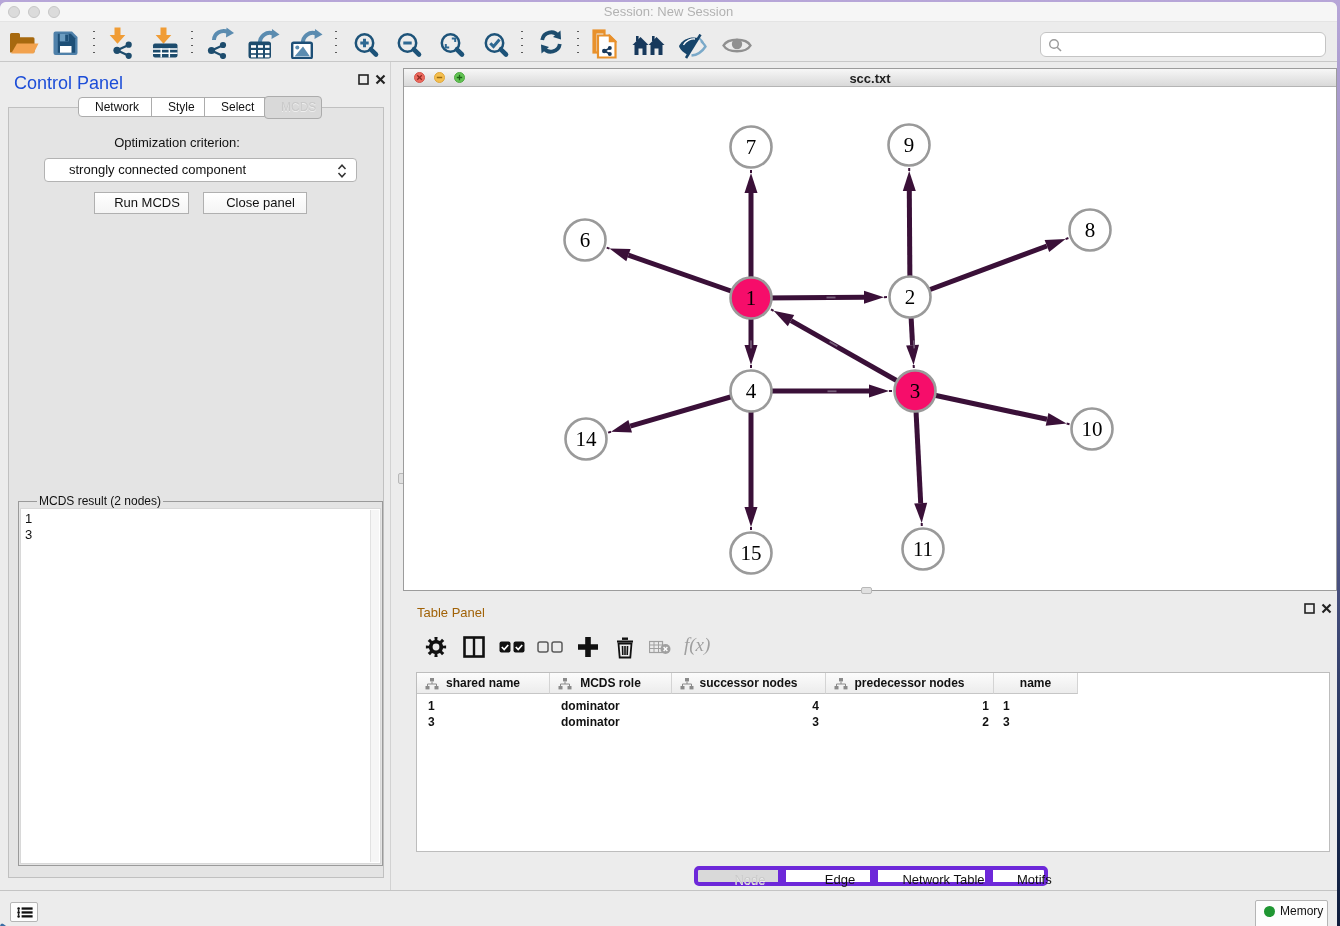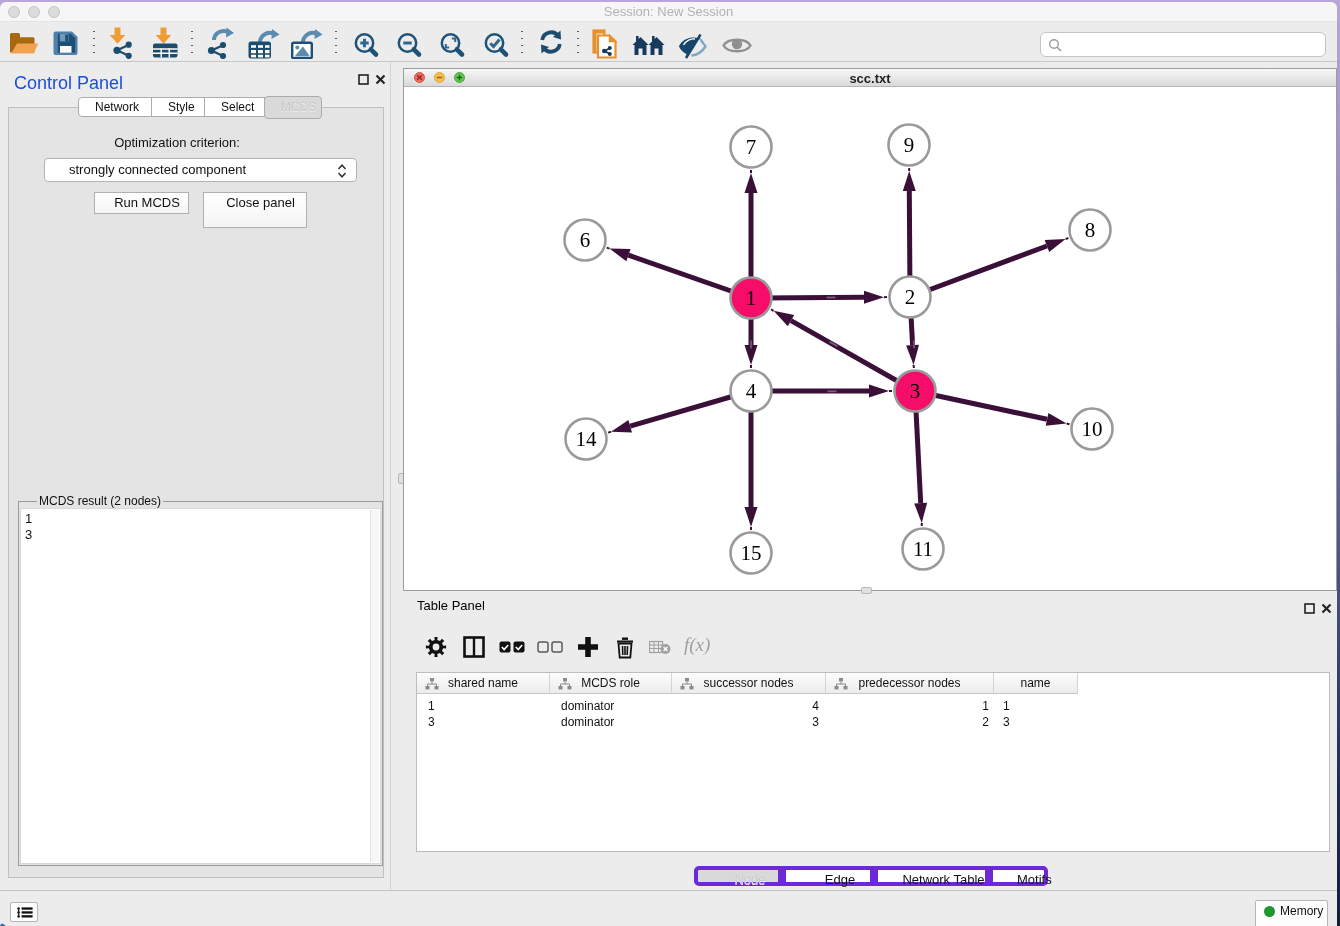--- a/index.html
+++ b/index.html
@@ -21,21 +21,21 @@
 .tab { position:absolute; height:20px; background:#fff; border:1px solid #acacac; font-size:12px; color:#111; line-height:19px;padding-left:16px; }
 .seltab { background:#d9d9d9; color:#cbcbcb; text-shadow:0 1px 0 #eee; }
 #cppanel { position:absolute; left:8px; top:45px; width:376px; height:771px; background:#e4e4e4; border:1px solid #c0c0c0; }
 .btn { position:absolute; background:linear-gradient(#ffffff,#f4f4f4); border:1px solid #b0b0b0; border-radius:0; font-size:13px; color:#111; text-align:center;padding-left:11px; }
 
 #netwin { position:absolute; left:403px; top:66px; width:934px; height:523px; background:#fff; border:1px solid #9c9c9c; }
 #nettitle { position:absolute; left:0; top:0; width:100%; height:18px; background:linear-gradient(#f7f7f7,#d9d9d9); border-bottom:1px solid #b4b4b4; }
 .mac { position:absolute; top:3px; width:11px; height:11px; border-radius:50%; }
 
 #tp { position:absolute; left:403px; top:595px; width:934px; height:293px; background:#ececec; }
-#tbl { position:absolute; left:13px; top:75px; width:914px; height:180px; background:#fff; border:1px solid #bdbdbd; }
+#tbl { position:absolute; left:13px; top:75px; width:914px; height:180px; background:#fff; border:1px solid #bdbdbd;font-weight:bold; }
 .th { position:absolute; top:0; height:21px; background:linear-gradient(#fcfcfc,#ececec); border-right:1px solid #d4d4d4; border-bottom:1px solid #c6c6c6; font-size:12px; color:#111; text-align:center; line-height:21px; }
 .cell { position:absolute; font-size:12px; color:#111; height:16px; line-height:16px; }
 .btab { position:absolute; top:0; height:20px; background:#fff; border:4px solid #6d28d9; font-size:13px; color:#111; text-align:center; line-height:19px;padding-left:24px; }
 .btab.seltab, .tab.seltab { background:#d9d9d9; color:#c9c9c9; text-shadow:0 1px 0 #eee; }
 
 #status { position:absolute; left:0; top:888px; width:100%; height:34px; background:#ececec; border-top:1px solid #c4c4c4; }
 
 #canvas { position:absolute; left:0; top:18px; width:932px; height:503px; background:#fff; }
 </style>
 </head>
@@ -208,21 +208,21 @@
     <div class="tab" style="left:204px;top:35px;width:61px">Select</div>
     <div class="tab seltab" style="left:264px;top:34px;width:58px;height:23px;border-radius:4px;line-height:21px">MCDS</div>
     <div style="position:absolute;left:0;top:73px;width:354px;text-align:center;font-size:13px;color:#111">Optimization criterion:</div>
     <div style="position:absolute;left:44px;top:96px;width:313px;height:24px;background:#fff;border:1px solid #b3b3b3;border-radius:4px;font-size:13px;color:#111;line-height:22px;padding-left:24px">strongly connected component
       <svg style="position:absolute;right:9px;top:5px" width="10" height="14" viewBox="0 0 10 14">
           <path d="M1.5,5 L5,1.2 L8.5,5" fill="none" stroke="#333" stroke-width="1.5"></path>
           <path d="M1.5,9 L5,12.8 L8.5,9" fill="none" stroke="#333" stroke-width="1.5"></path>
         </svg>
     </div>
     <div class="btn" style="left:94px;top:130px;width:95px;height:22px;line-height:20px">Run MCDS</div>
-    <div class="btn" style="left:203px;top:130px;width:104px;height:36px;line-height:20px">Close panel</div>
+    <div class="btn" style="left:203px;top:130px;width:104px;height:22px;line-height:20px">Close panel</div>
     <fieldset style="position:absolute;left:18px;top:432px;width:365px;height:372px;border:1px solid #9a9a9a;border-radius:0">
       <legend style="font-size:12px;color:#111;margin-left:18px;padding:0 2px">MCDS result (2 nodes)</legend>
     </fieldset>
     <div style="position:absolute;left:20px;top:446px;width:361px;height:356px;background:#fff;border:1px solid #d8d8d8">
       <div style="position:absolute;left:4px;top:2px;font-size:13px;color:#111;line-height:16px">1<br>3</div>
       <div style="position:absolute;right:1px;top:1px;width:9px;bottom:1px;background:#f6f6f6;border-left:1px solid #e2e2e2"></div>
     </div>
   </div>
   <svg style="position:absolute;left:398px;top:471px" width="7" height="11" viewBox="0 0 7 11">
       <rect x="0.5" y="0.5" width="6" height="10" rx="1.5" fill="#e0e0e0" stroke="#b8b8b8"></rect>
@@ -334,21 +334,21 @@
           <text x="182" y="359">14</text>
             <text x="347" y="473">15</text>
         </g>
       </svg>
     </div>
   </div>
   <svg style="position:absolute;left:861px;top:585px" width="11" height="7" viewBox="0 0 11 7">
       <rect x="0.5" y="0.5" width="10" height="6" rx="1.5" fill="#e0e0e0" stroke="#b8b8b8"></rect>
     </svg>
   <div id="tp">
-    <div style="position:absolute;left:14px;top:1px;font-size:13px;color:#000000">Table Panel</div>
+    <div style="position:absolute;left:14px;top:8px;font-size:13px;color:#a16207">Table Panel</div>
     <svg style="position:absolute;left:901px;top:6px" width="11" height="11" viewBox="0 0 11 11">
         <rect x="1" y="1" width="9" height="9" fill="none" stroke="#222" stroke-width="1.6"></rect>
       </svg>
     <svg style="position:absolute;left:918px;top:6px" width="11" height="11" viewBox="0 0 11 11">
         <g stroke="#222" stroke-width="2.2">
           <line x1="1.5" y1="1.5" x2="9.5" y2="9.5"></line>
           <line x1="9.5" y1="1.5" x2="1.5" y2="9.5"></line>
         </g>
       </svg>
     <svg style="position:absolute;left:22px;top:39px" width="22" height="22" viewBox="0 0 22 22">

